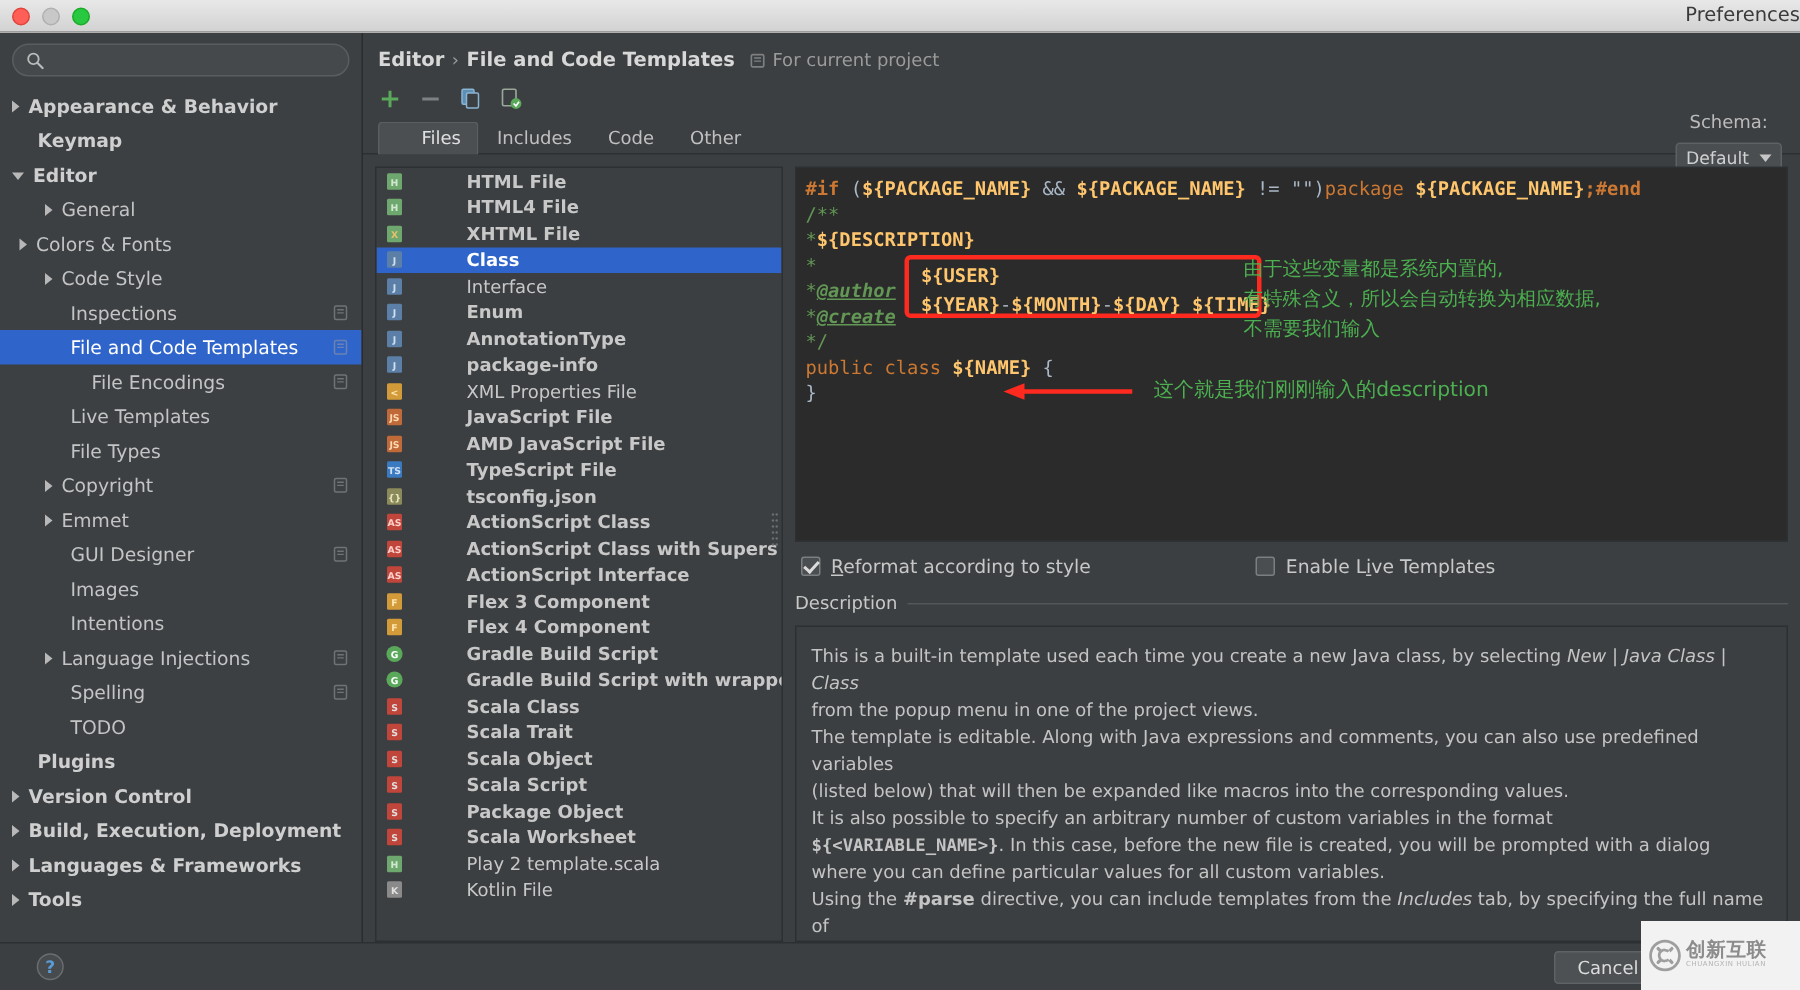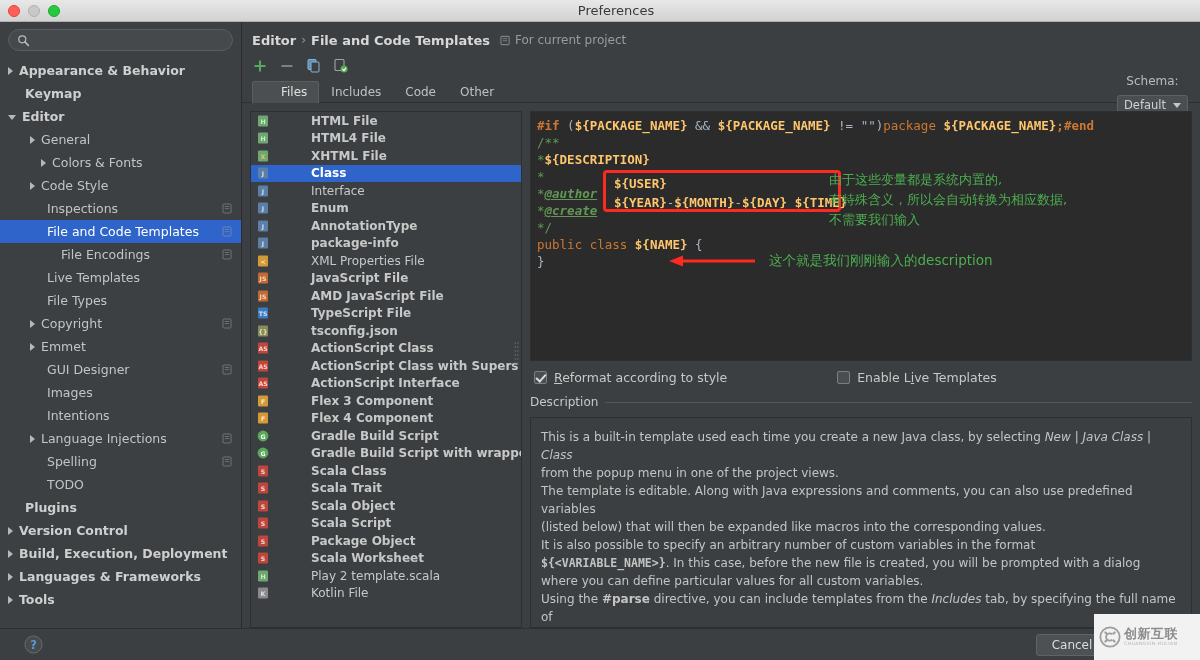--- a/index.html
+++ b/index.html
@@ -21,21 +21,21 @@
     border-bottom: 1px solid #b0b0b0;
     display: flex; align-items: center;
     position: relative;
   }
   .traffic { display: flex; gap: 8px; padding-left: 8px; }
   .tl { width: 12px; height: 12px; border-radius: 50%; display: block; }
   .tl.red { background: #ff5f57; border: 1px solid #e0443e; }
   .tl.yellow { background: #c8c8c8; border: 1px solid #b0b0b0; }
   .tl.green { background: #28c840; border: 1px solid #1aab29; }
   .title-text {
-    position: absolute; left: 0; right: 0; text-align: center;
+    position: absolute; left: 0; right: 0; text-align: right;
     font-size: 13px; color: #3a3a3a; font-weight: 400;
     pointer-events: none;
     margin-left: 32px;
   }
 
   
   .body-wrap { display: flex; height: 606px; width: 100%; }
 
   
   .sidebar {
@@ -278,21 +278,21 @@
             <span class="tr-label bold">Keymap</span>
           </div>
           <div class="tree-row" style="padding-left: 8px;">
             <span class="arrow down"></span>
             <span class="tr-label bold">Editor</span>
           </div>
           <div class="tree-row" style="padding-left: 30px;">
             <span class="arrow "></span>
             <span class="tr-label">General</span>
           </div>
-          <div class="tree-row" style="padding-left: 13px; margin-left: 28px;">
+          <div class="tree-row" style="padding-left: 13px;">
             <span class="arrow "></span>
             <span class="tr-label">Colors &amp; Fonts</span>
           </div>
           <div class="tree-row" style="padding-left: 30px;">
             <span class="arrow "></span>
             <span class="tr-label">Code Style</span>
           </div>
           <div class="tree-row" style="padding-left: 30px;">
             <span class="arrow none"></span>
             <span class="tr-label">Inspections</span>

